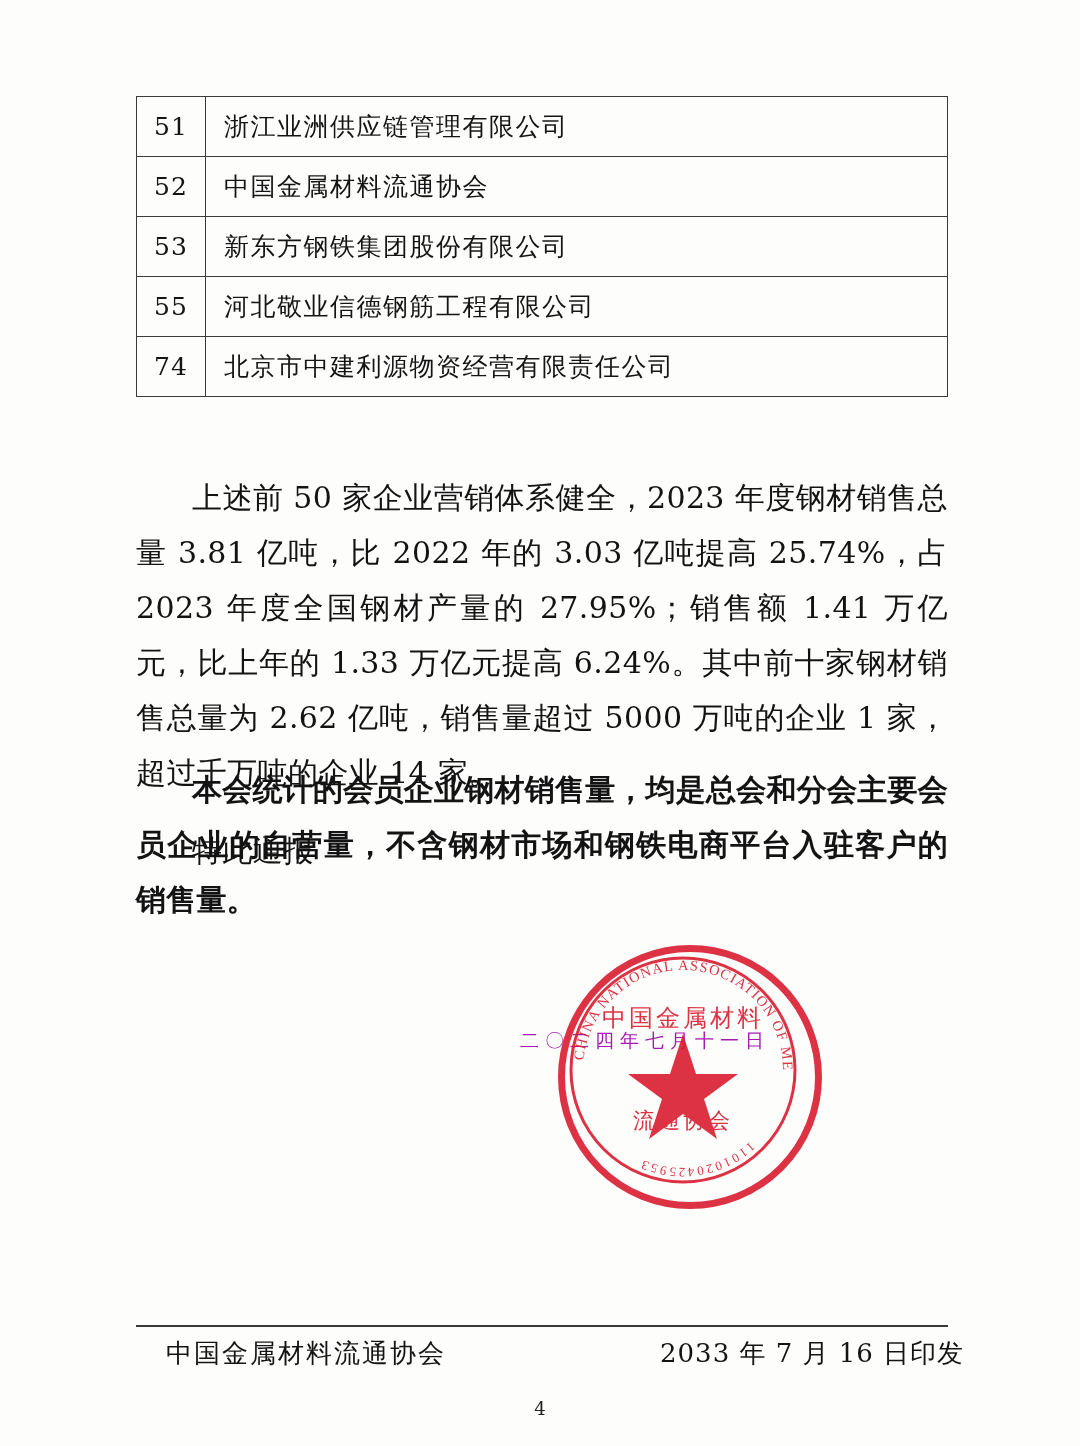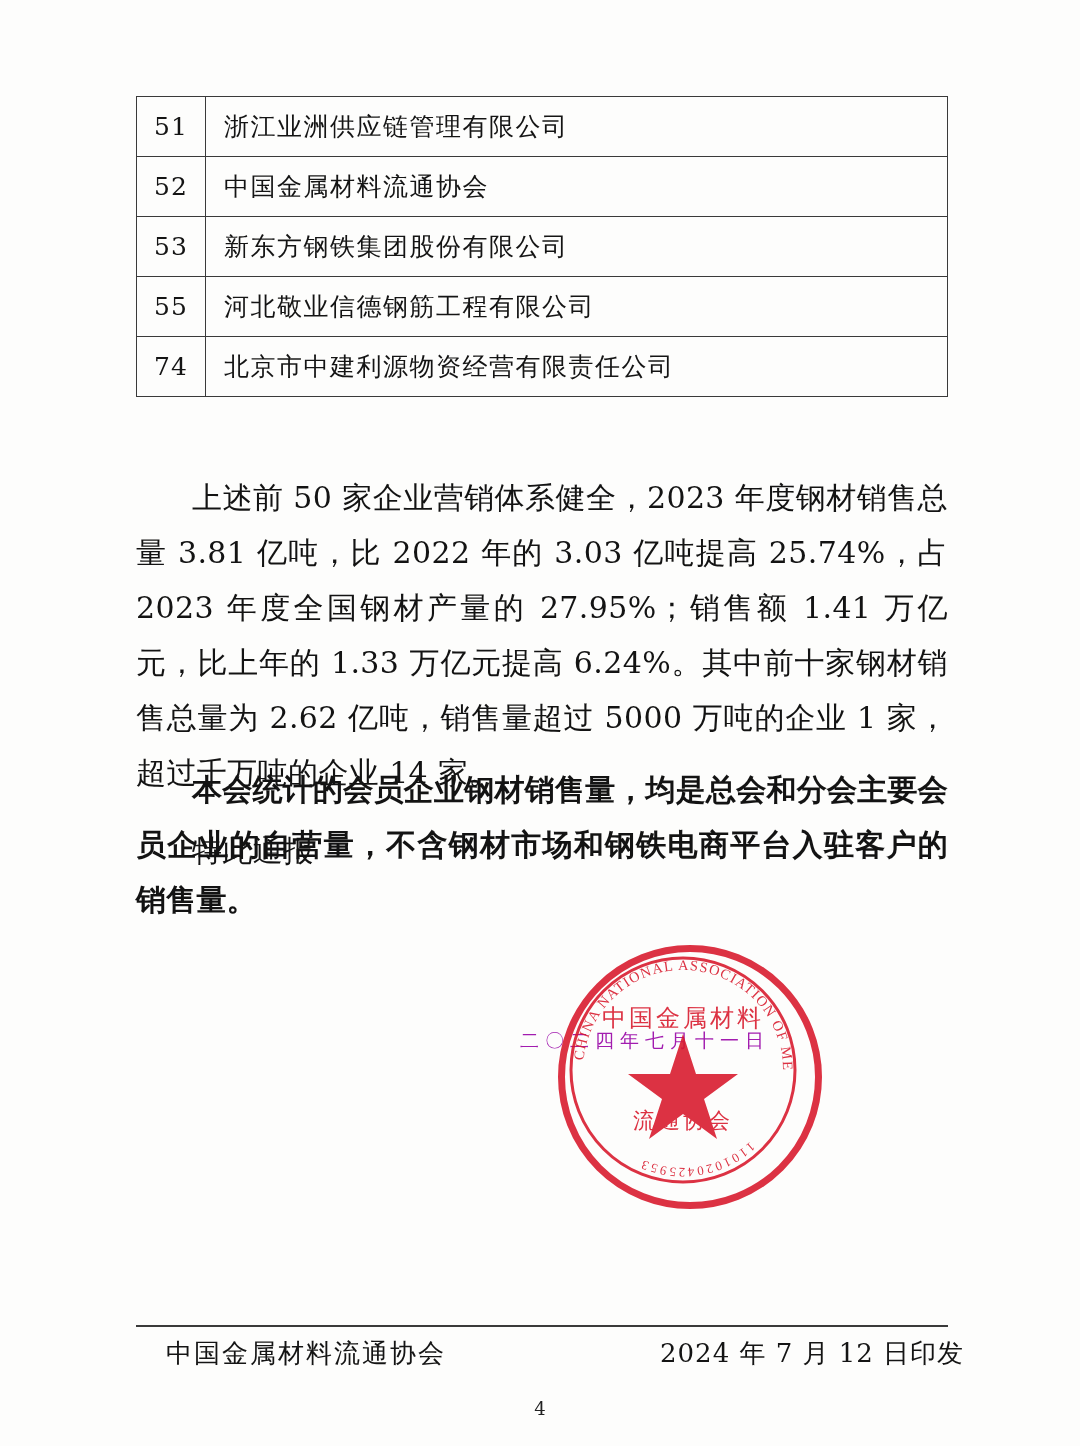--- a/index.html
+++ b/index.html
@@ -179,16 +179,16 @@
         <textPath href="#innerArc" startOffset="26%">1101020425953</textPath>
       </text>
       <text x="118" y="74" text-anchor="middle" font-size="24" fill="#d8172a" font-family="'DejaVu Serif', serif" letter-spacing="3">中国金属材料</text>
       <text x="118" y="176" text-anchor="middle" font-size="22" fill="#d8172a" font-family="'DejaVu Serif', serif" letter-spacing="3">流通协会</text>
       <polygon points="118,82 131,122 173,122 139,147 152,187 118,162 84,187 97,147 63,122 105,122" fill="#d8172a"></polygon>
     </svg>
   </div>
 
   <div class="footer-rule"></div>
   <div class="footer-left">中国金属材料流通协会</div>
-  <div class="footer-right">2024 年 7 月 12 日印发</div>
+  <div class="footer-right">2033 年 7 月 16 日印发</div>
   <div class="page-number">4</div>
 
 </div>
 
 </body></html>

